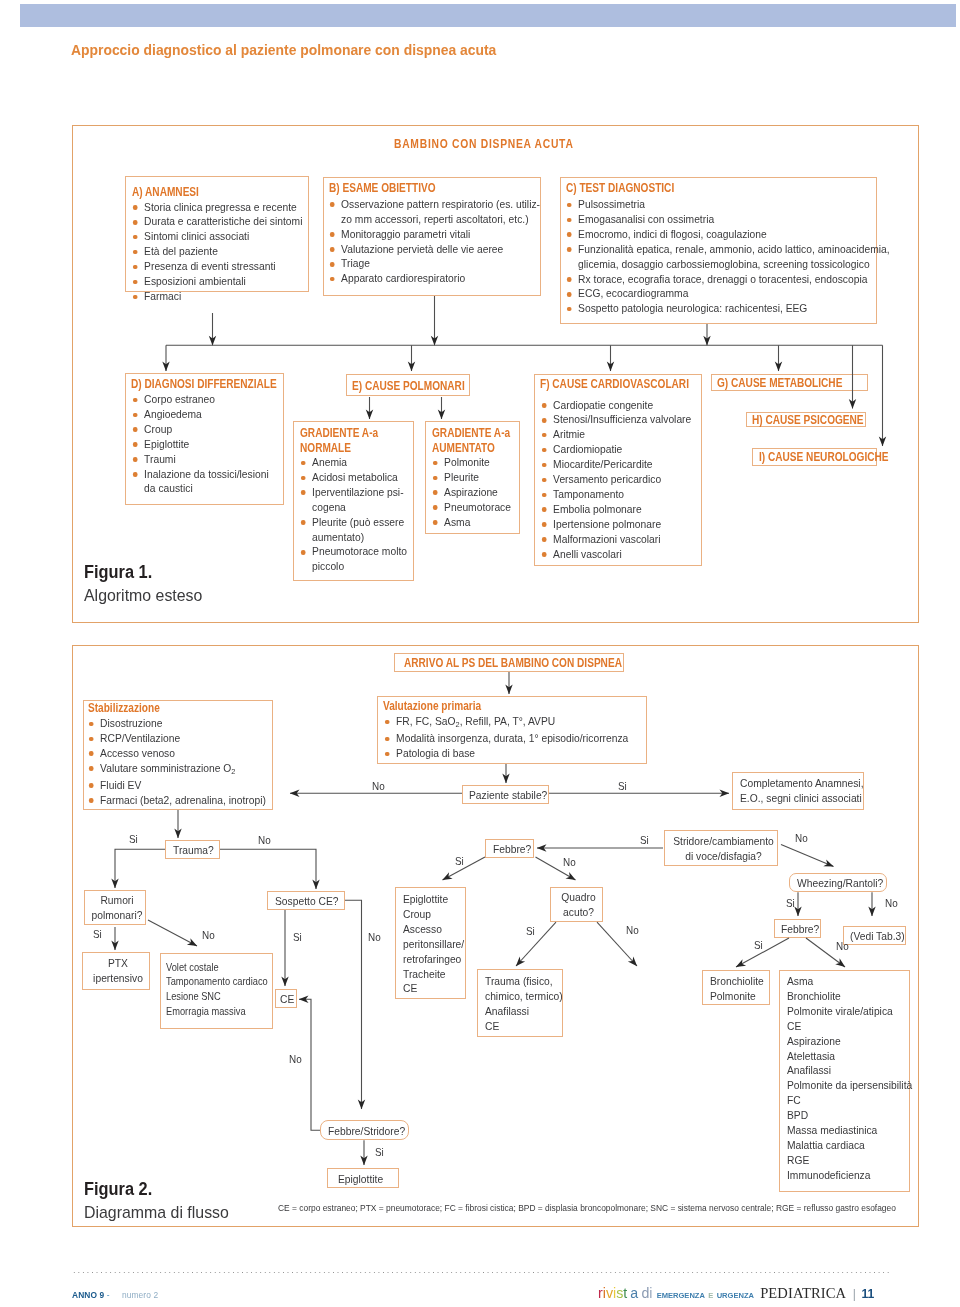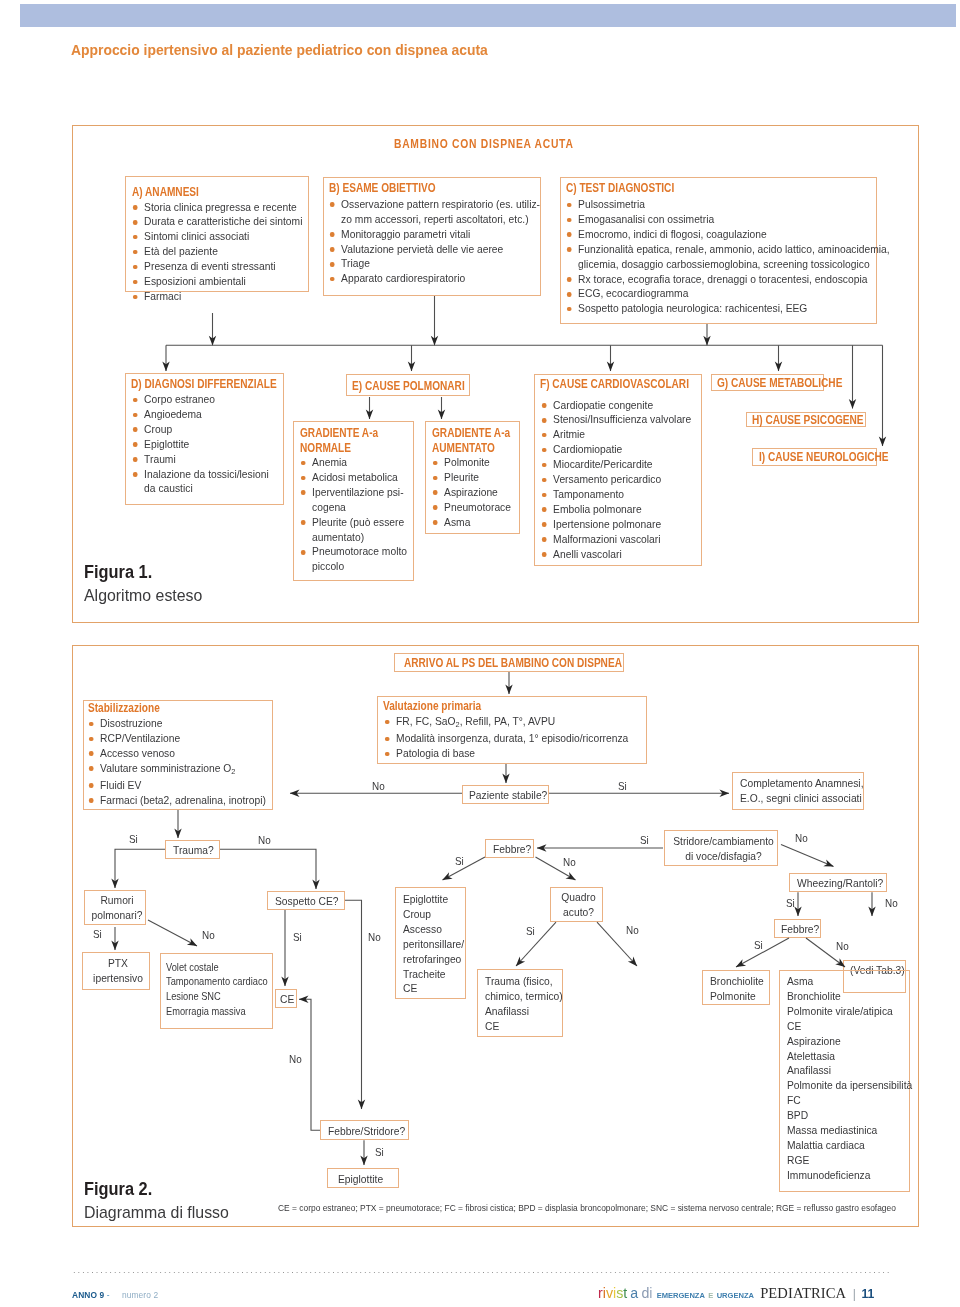--- a/index.html
+++ b/index.html
@@ -60,21 +60,21 @@
   .lg-ped{font-family:"Liberation Serif",serif;font-size:15.6px;color:#2b2b2b;letter-spacing:0.1px;margin-left:3px;margin-right:7px;}
   .lg-sep{color:#9aa3ab;font-size:13px;margin-right:6px;}
   .lg-page{color:#1b4f7e;font-weight:bold;font-size:13px;}
 </style>
 </head>
 <body>
 
 <div id="page">
 
   <div class="topbar"></div>
-  <div class="doc-title">Approccio ipertensivo al paziente pediatrico con dispnea acuta</div>
+  <div class="doc-title">Approccio diagnostico al paziente polmonare con dispnea acuta</div>
 
   <div class="frame" style="left:72px;top:125px;width:847px;height:498px;"></div>
 
   <div class="bt hdr" style="position:absolute;left:394px;top:136.5px;">BAMBINO CON DISPNEA ACUTA</div>
 
   <div class="ob" style="left:125px;top:176px;width:184px;height:116px;">
     <div class="bt" style="position:absolute;left:6px;top:7.5px;">A) ANAMNESI</div>
     <ul class="lst cond" style="position:absolute;left:5px;top:22.5px;width:189.3px;">
         <li>Storia clinica pregressa e recente</li>
         <li>Durata e caratteristiche dei sintomi</li>
@@ -158,21 +158,21 @@
         <li>Miocardite/Pericardite</li>
         <li>Versamento pericardico</li>
         <li>Tamponamento</li>
         <li>Embolia polmonare</li>
         <li>Ipertensione polmonare</li>
         <li>Malformazioni vascolari</li>
         <li>Anelli vascolari</li>
       </ul>
   </div>
 
-  <div class="ob" style="left:711px;top:374.3px;width:113px;height:16.3px;text-align:right;">
+  <div class="ob" style="left:711px;top:374.3px;width:157px;height:16.3px;text-align:right;">
     <div class="bt" style="position:absolute;left:5.3px;top:0.8px;">G) CAUSE METABOLICHE</div>
   </div>
 
   <div class="ob" style="left:745.8px;top:411.6px;width:120.5px;height:15.8px;">
     <div class="bt" style="position:absolute;left:5.1px;top:0.5px;">H) CAUSE PSICOGENE</div>
   </div>
 
   <div class="ob" style="left:752.3px;top:448.2px;width:125px;height:17.5px;">
     <div class="bt" style="position:absolute;left:5.3px;top:1.3px;">I) CAUSE NEUROLOGICHE</div>
   </div>
@@ -268,21 +268,21 @@
   </div>
 
   <div class="ob" style="left:267px;top:891px;width:78px;height:19px;">
     <div class="plain cond" style="left:7px;top:2px;">Sospetto CE?</div>
   </div>
 
   <div class="ob" style="left:275px;top:989px;width:22px;height:19px;">
     <div class="plain cond" style="left:4px;top:2px;">CE</div>
   </div>
 
-  <div class="ob" style="left:320px;top:1120px;width:89px;height:20px;">
+  <div class="ob" style="left:320px;top:1120px;width:89px;height:20px;border-radius:8px;">
     <div class="plain cond" style="left:7px;top:2.5px;">Febbre/Stridore?</div>
   </div>
 
   <div class="ob" style="left:327px;top:1168px;width:72px;height:20px;">
     <div class="plain cond" style="left:10px;top:2.5px;">Epiglottite</div>
   </div>
 
   <div class="ob" style="left:664px;top:830px;width:114px;height:36px;">
   <div class="plainw cond ctr" style="left:5px;top:3px;width:114.4px;position:absolute;">
         <div>Stridore/cambiamento</div>
@@ -316,29 +316,29 @@
   <div class="ob" style="left:477px;top:969px;width:86px;height:68px;">
   <div class="plainw cond" style="left:7px;top:4px;width:82.4px;position:absolute;">
         <div>Trauma (fisico,</div>
         <div>chimico, termico)</div>
         <div>Anafilassi</div>
         <div>CE</div>
       </div>
   </div>
 
 
-  <div class="ob" style="left:789px;top:873px;width:98px;height:19px;">
+  <div class="ob" style="left:789px;top:873px;width:98px;height:19px;border-radius:7px;">
     <div class="plain cond" style="left:7px;top:2px;">Wheezing/Rantoli?</div>
   </div>
 
   <div class="ob" style="left:774px;top:919px;width:47px;height:19px;">
     <div class="plain cond" style="left:6px;top:2px;">Febbre?</div>
   </div>
 
-  <div class="ob" style="left:843px;top:960px;width:63px;height:33px;">
+  <div class="ob" style="left:843px;top:926px;width:63px;height:19px;">
     <div class="plain cond" style="left:6px;top:2px;">(Vedi Tab.3)</div>
   </div>
 
   <div class="ob" style="left:702px;top:970px;width:68px;height:35px;">
   <div class="plainw cond" style="left:7px;top:3px;width:63.1px;position:absolute;">
         <div>Bronchiolite</div>
         <div>Polmonite</div>
       </div>
   </div>
 

